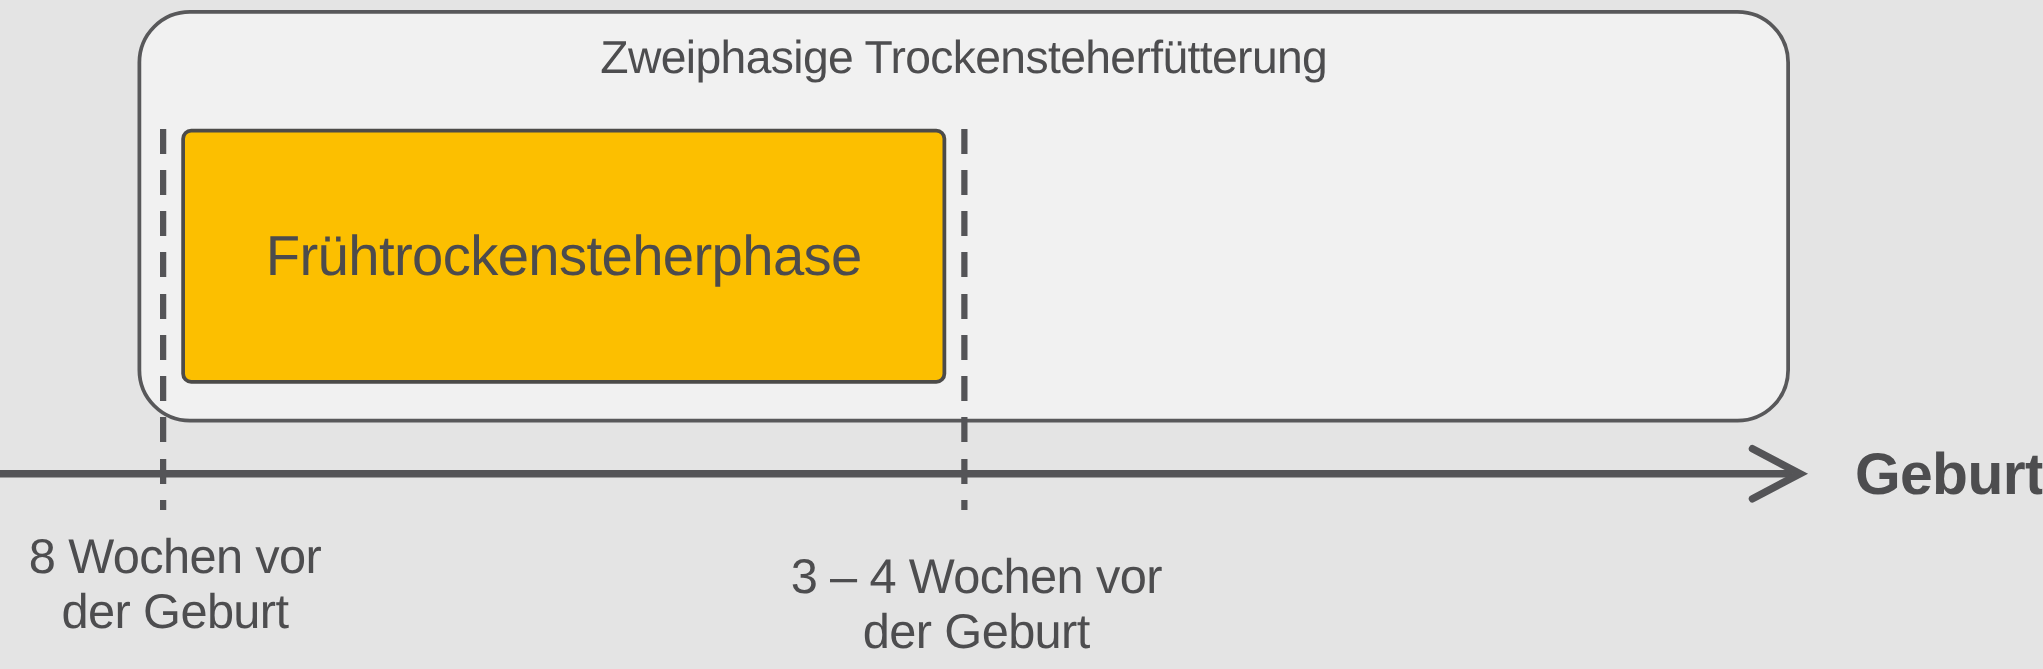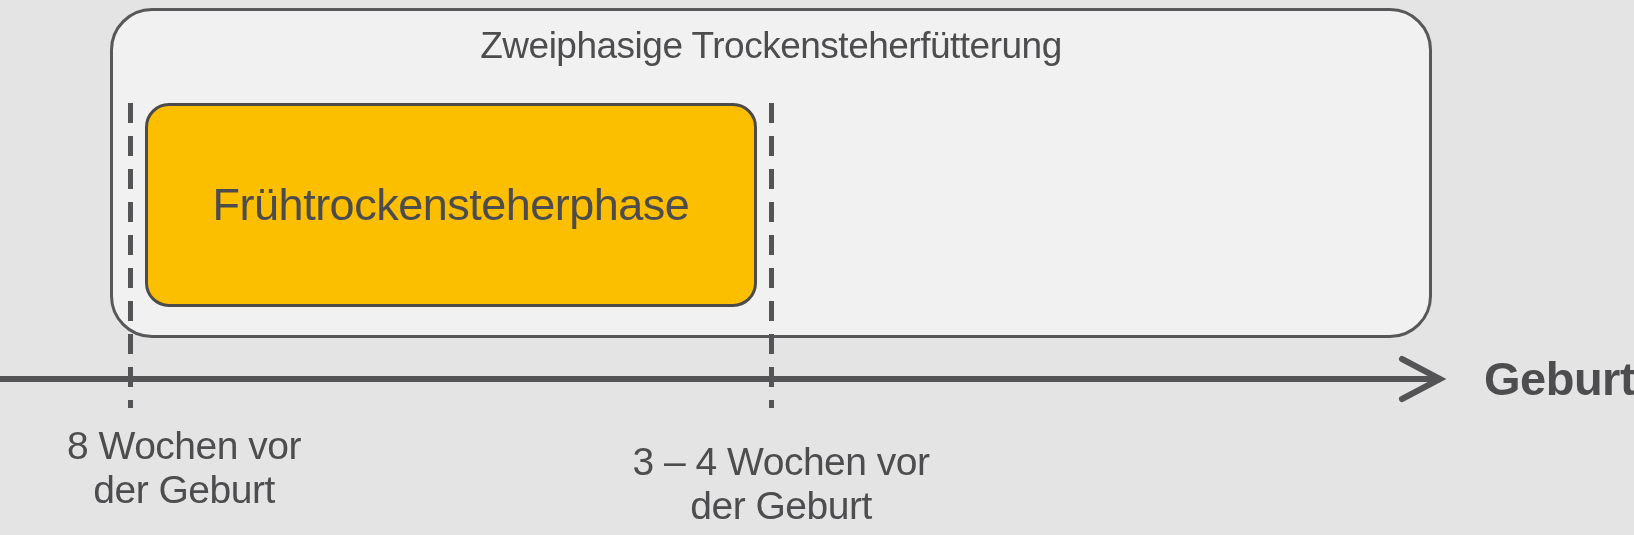--- a/index.html
+++ b/index.html
@@ -38,21 +38,21 @@
     font-weight: 400;
     color: #4d4d4f;
     letter-spacing: -0.5px;
     white-space: nowrap;
   }
   .phase {
     position: absolute;
     top: 103px;
     height: 204px;
     background: #fcbf00;
-    border-radius: 24px;
+    border-radius: 8px;
     display: flex;
     align-items: center;
     justify-content: center;
     box-sizing: border-box;
     font-size: 45px;
     letter-spacing: -0.5px;
     color: #4c4b4d;
     white-space: nowrap;
   }
   .phase1 {
@@ -101,21 +101,21 @@
   .marker {
     position: absolute;
     top: 424px;
     text-align: center;
     font-size: 39px;
     line-height: 44px;
     color: #4d4d4f;
     letter-spacing: -0.5px;
     white-space: nowrap;
   }
-  .marker1 { left: 0px;   width: 280px; margin-left: 44px; }
+  .marker1 { left: 0px;   width: 280px; }
   .marker2 { left: 581px; width: 400px; margin-top: 16px; }
 </style>
 </head>
 <body>
 
 <div class="canvas">
 
   <div class="container"></div>
 
   <div class="title">Zweiphasige Trockensteherfütterung</div>

